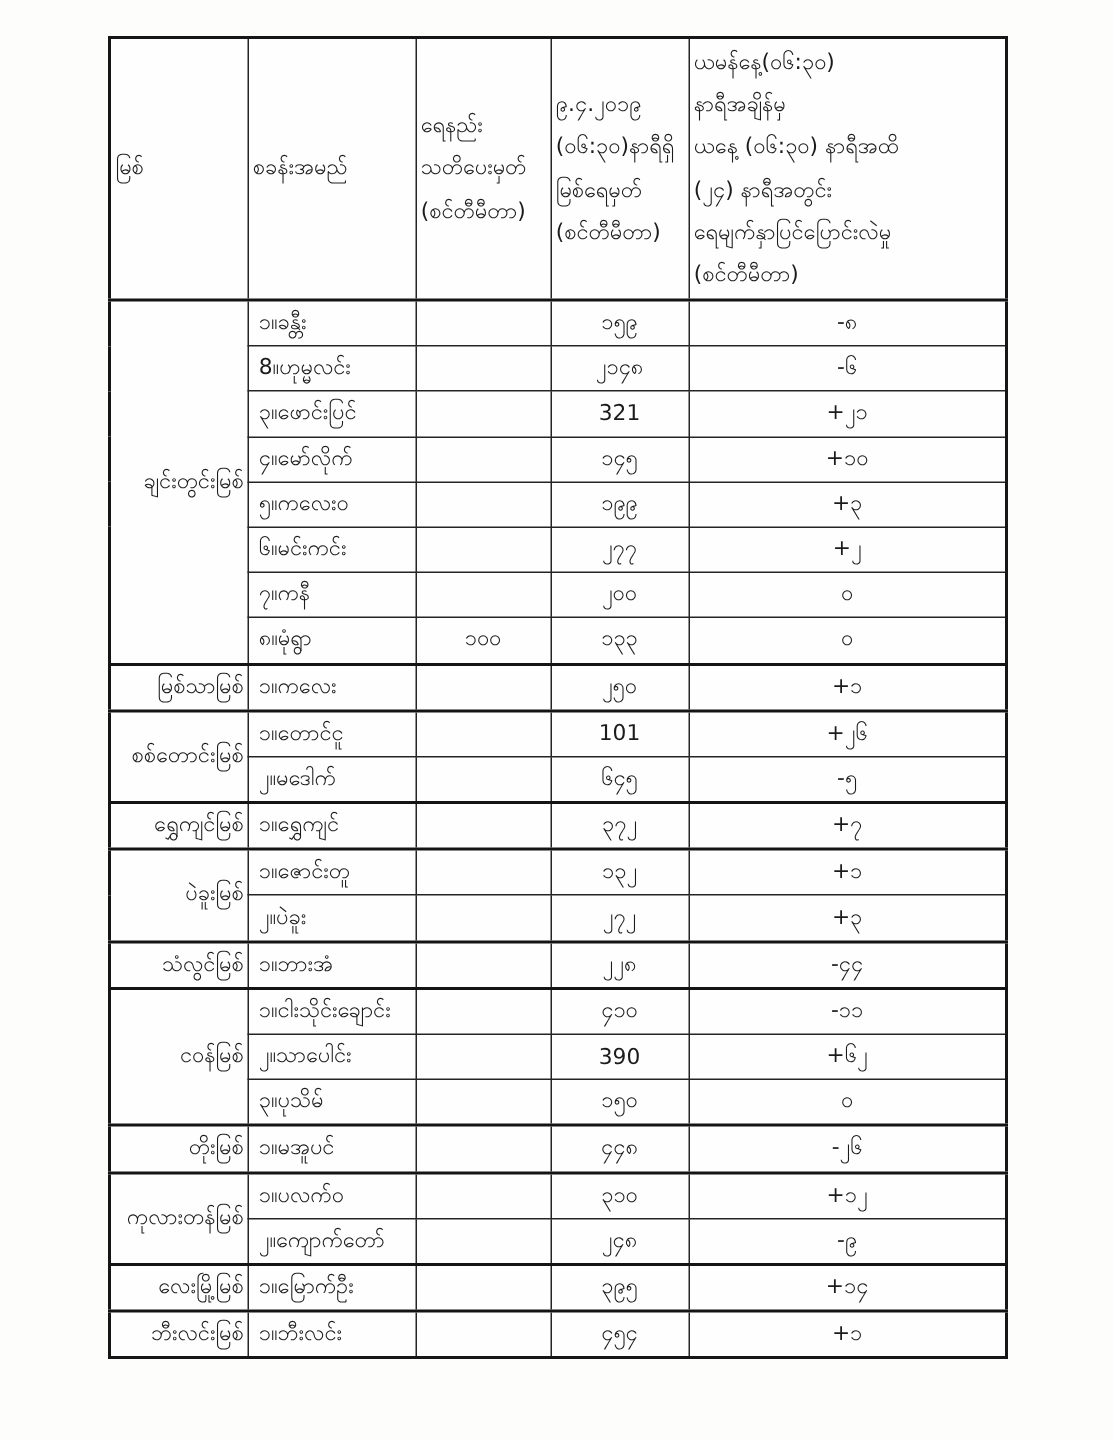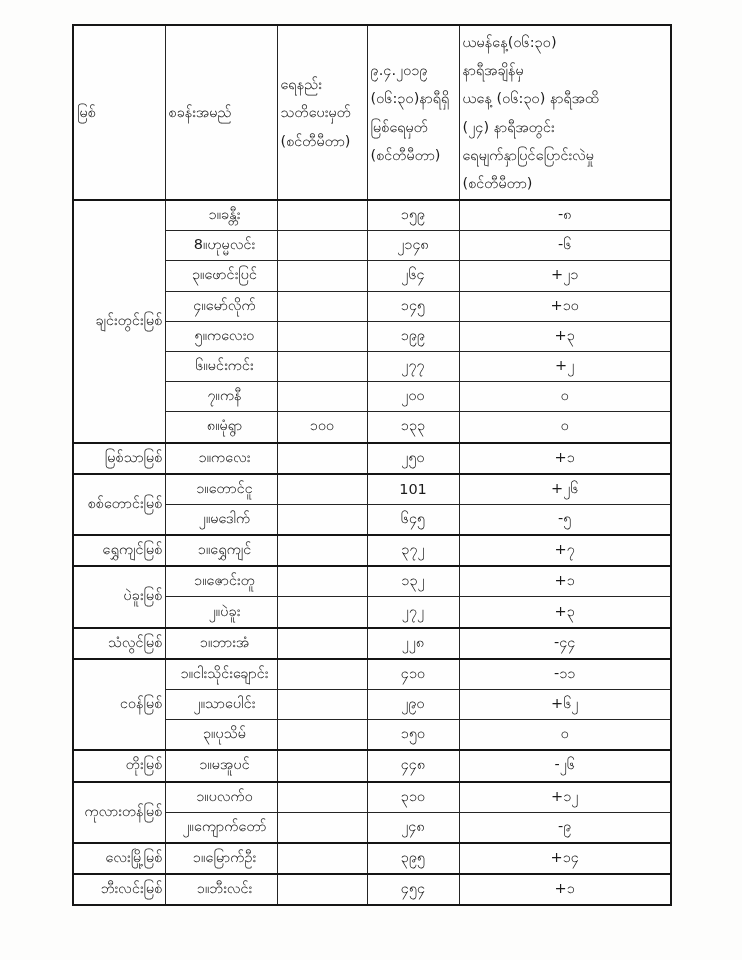--- a/index.html
+++ b/index.html
@@ -13,21 +13,21 @@
     border-collapse:collapse;table-layout:fixed;
     border:2.5px solid #161616;background:#fefefe;
   }
   th,td{border:1.5px solid #242424;overflow:hidden;}
   th{
     font-weight:normal;font-size:14.5px;text-align:left;vertical-align:middle;
     white-space:pre-line;line-height:1.95;height:173px;padding:0 3px;
   }
   td{font-size:14.5px;height:29.2px;vertical-align:middle;}
   td.river{text-align:right;padding:0 2px;}
-  td.station{text-align:center;padding:0 0 0 7px;}
+  td.station{text-align:left;padding:0 0 0 7px;}
   td.num{text-align:center;padding:0;}
   tr.group-start td{border-top:2.3px solid #141414;}
 </style>
 </head>
 <body>
 
 <div class="page">
   <table class="wl">
     <colgroup>
       <col style="width:92px">
@@ -66,21 +66,21 @@
       </tr>
       <tr>
         <td class="station">8။ဟုမ္မလင်း</td>
         <td class="num"></td>
         <td class="num">၂၁၄၈</td>
         <td class="num">-၆</td>
       </tr>
       <tr>
         <td class="station">၃။ဖောင်းပြင်</td>
         <td class="num"></td>
-        <td class="num">၂၆၄</td>
+        <td class="num">321</td>
         <td class="num">+၂၁</td>
       </tr>
       <tr>
         <td class="station">၄။မော်လိုက်</td>
         <td class="num"></td>
         <td class="num">၁၄၅</td>
         <td class="num">+၁၀</td>
       </tr>
       <tr>
         <td class="station">၅။ကလေးဝ</td>
@@ -162,21 +162,21 @@
       <tr class="group-start">
         <td class="river" rowspan="3">ငဝန်မြစ်</td>
         <td class="station">၁။ငါးသိုင်းချောင်း</td>
         <td class="num"></td>
         <td class="num">၄၁၀</td>
         <td class="num">-၁၁</td>
       </tr>
       <tr>
         <td class="station">၂။သာပေါင်း</td>
         <td class="num"></td>
-        <td class="num">၂၉၀</td>
+        <td class="num">390</td>
         <td class="num">+၆၂</td>
       </tr>
       <tr>
         <td class="station">၃။ပုသိမ်</td>
         <td class="num"></td>
         <td class="num">၁၅၀</td>
         <td class="num">၀</td>
       </tr>
 
       <tr class="group-start">

